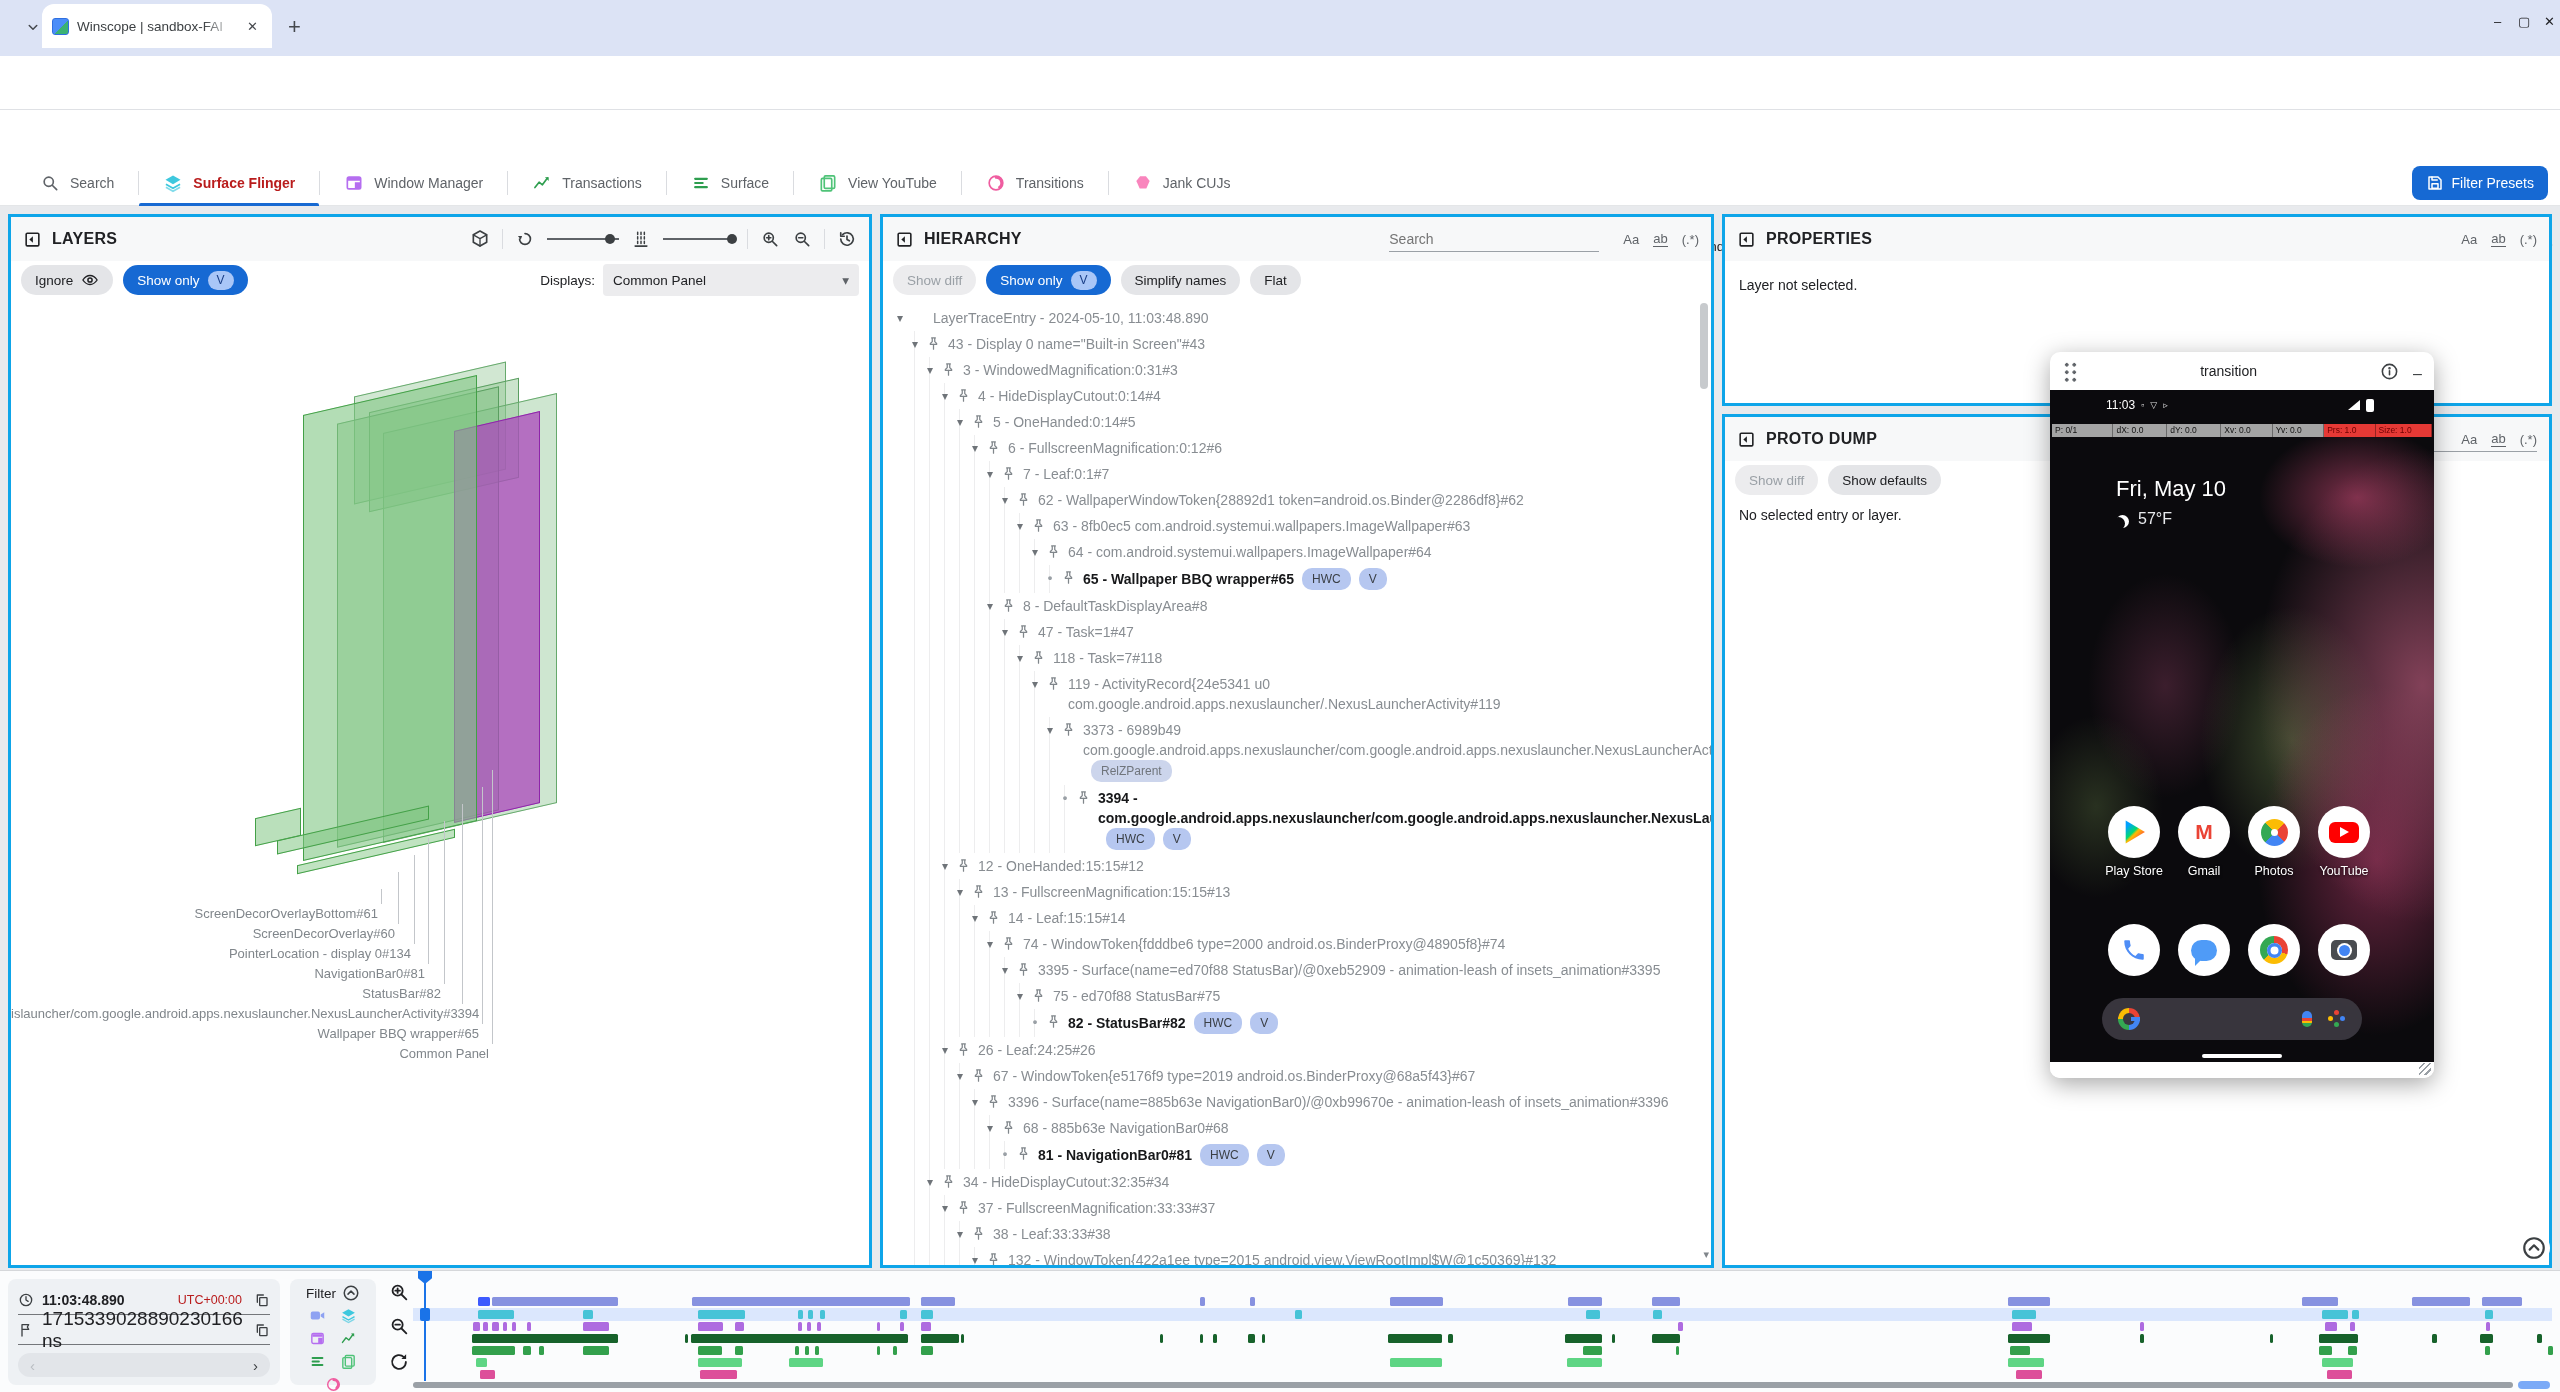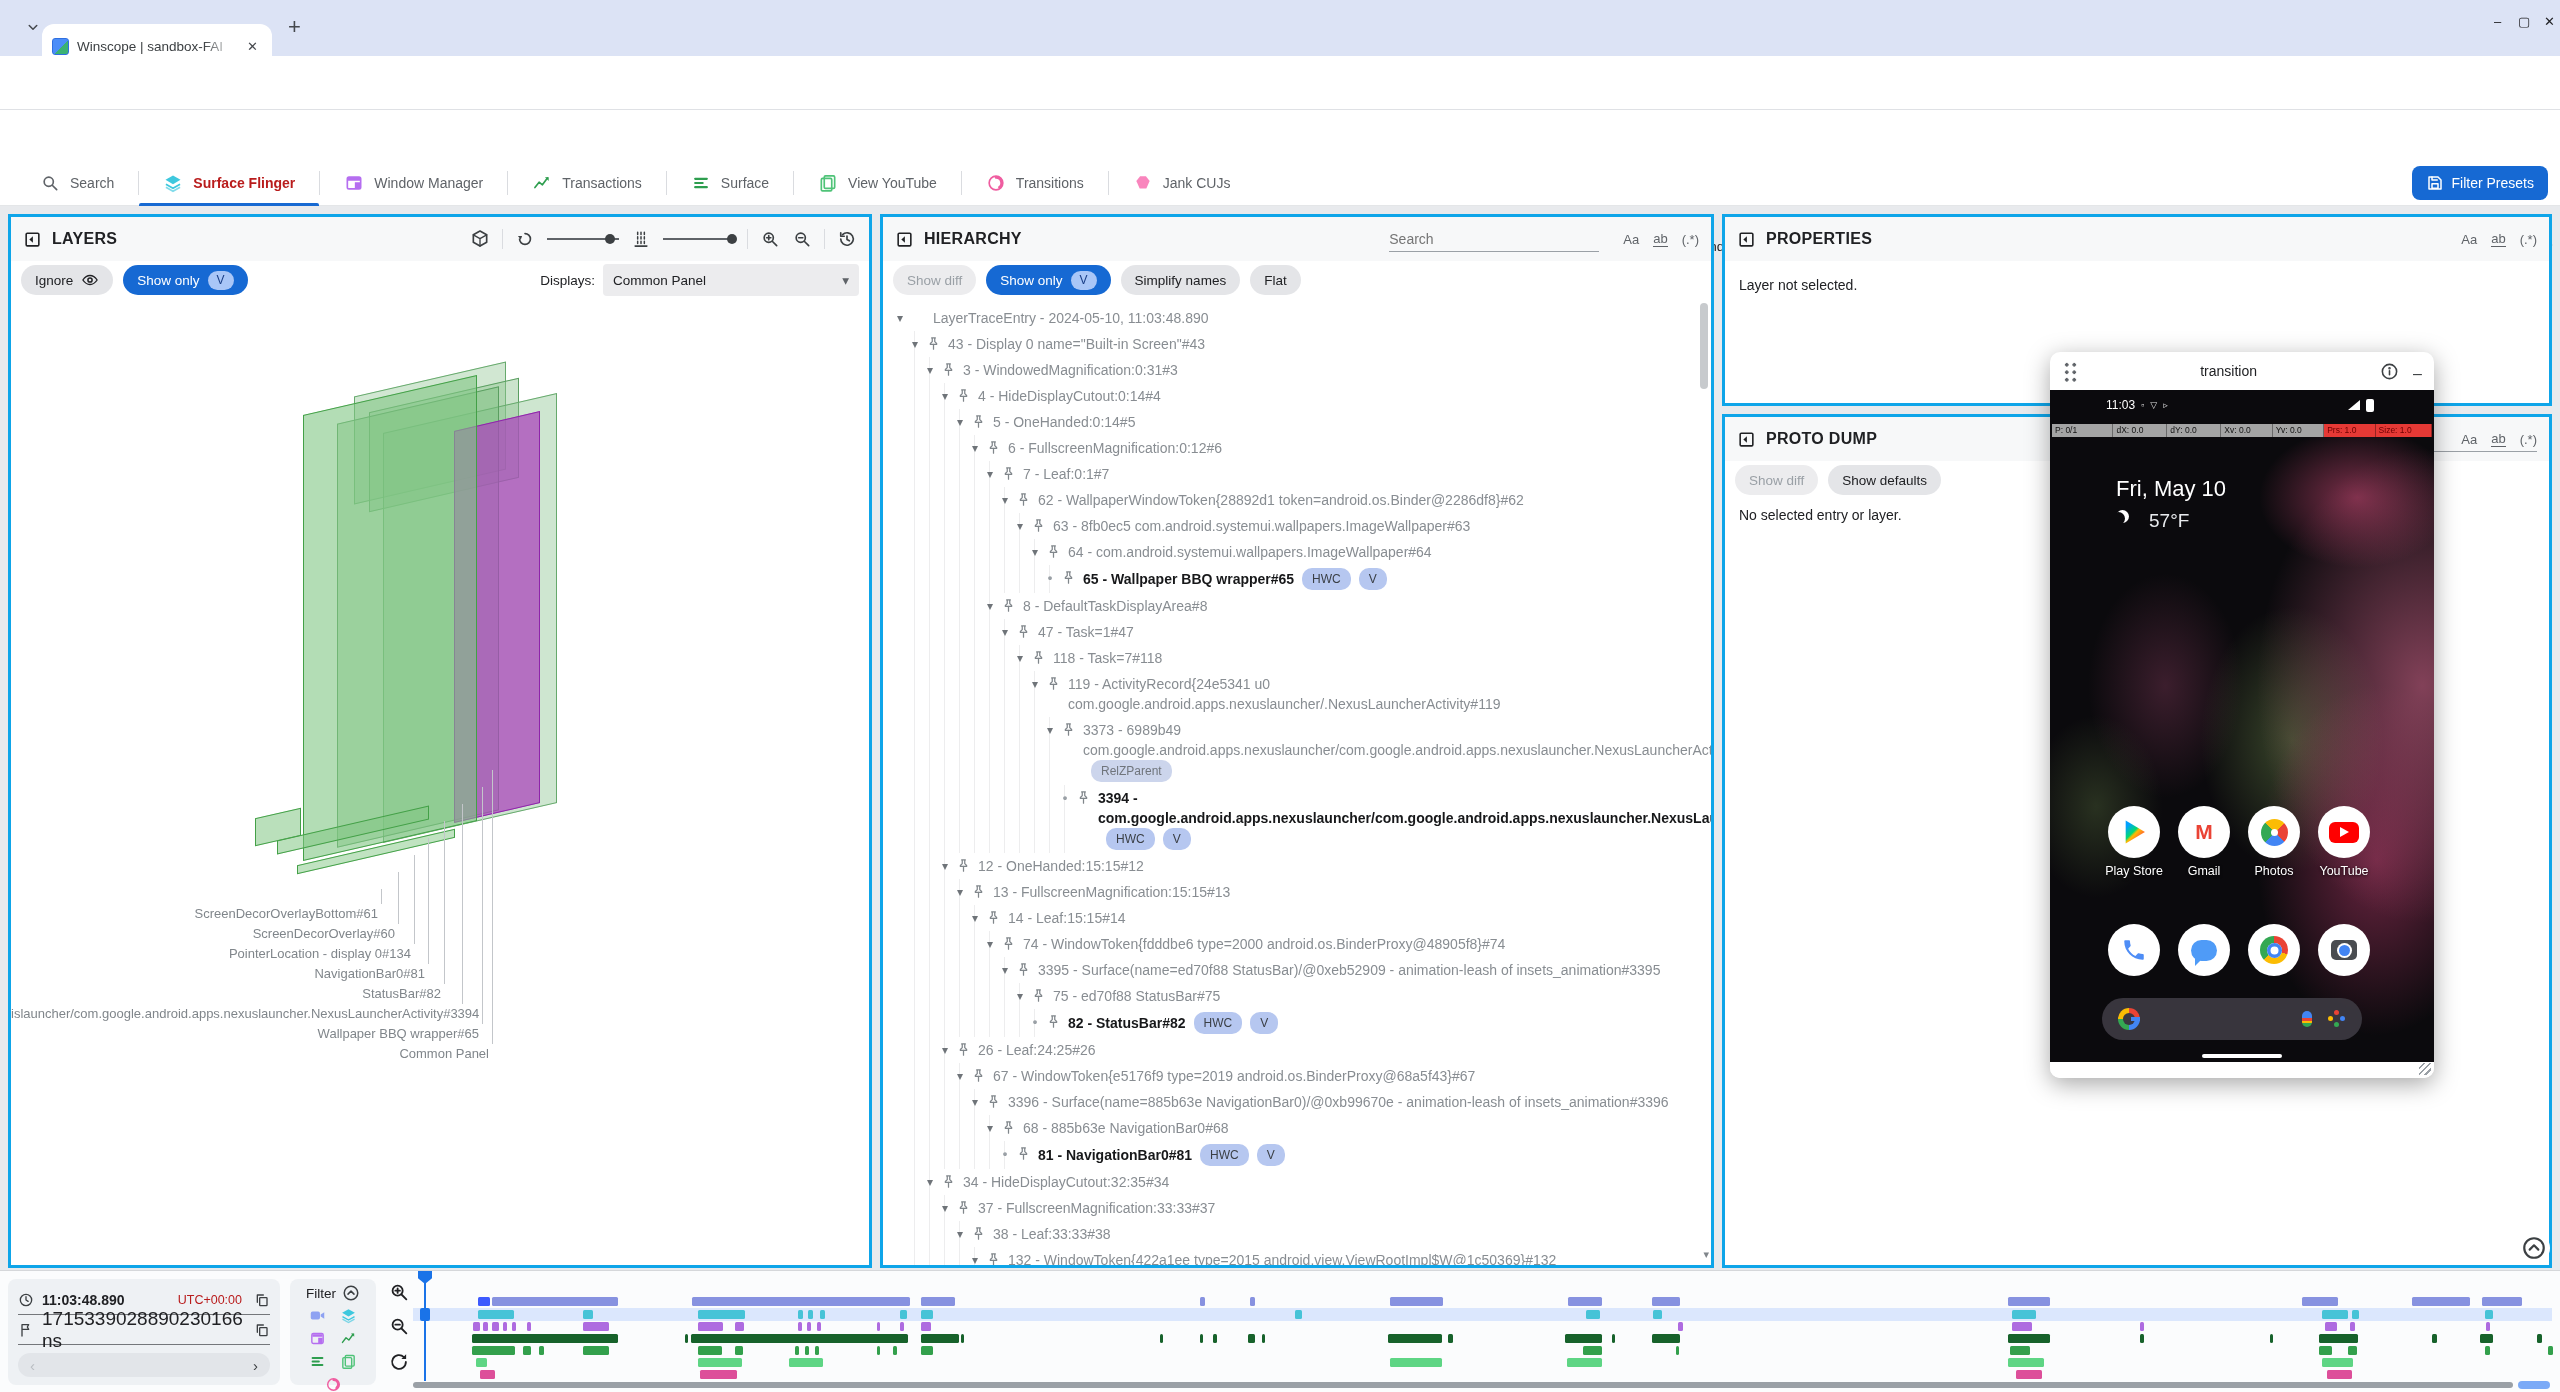--- a/index.html
+++ b/index.html
@@ -4,21 +4,21 @@
 <style>
   *{margin:0;padding:0;box-sizing:border-box}
   html,body{width:2560px;height:1392px;overflow:hidden}
   body{font-family:"Liberation Sans",sans-serif;background:#e8eaed;position:relative;color:#202124}
   .ic svg{width:100%;height:100%;display:block}
   .ic{display:inline-block;line-height:0}
 
   
   #tabstrip{position:absolute;left:0;top:0;width:2560px;height:56px;background:#dce3f5}
   #tab-chev{position:absolute;left:24px;top:18px;width:18px;height:18px;color:#45484d}
-  .tab{position:absolute;left:42px;top:24px;width:230px;height:44px;background:#fff;border-radius:12px 12px 0 0;display:flex;align-items:center;padding:0 10px;gap:8px}
+  .tab{position:absolute;left:42px;top:4px;width:230px;height:44px;background:#fff;border-radius:12px 12px 0 0;display:flex;align-items:center;padding:0 10px;gap:8px}
   .favicon{width:17px;height:17px;border-radius:3px;background:linear-gradient(135deg,#4b8df8 55%,#3bb273 55%);border:1px solid #2f6fe0;flex:0 0 auto}
   .tab-title{font-size:13.5px;color:#3c4043;white-space:nowrap;overflow:hidden;flex:1;-webkit-mask-image:linear-gradient(90deg,#000 80%,transparent)}
   .tab-close{font-size:13px;color:#45484d;padding:0 4px}
   #newtab{position:absolute;left:288px;top:14px;font-size:22px;color:#45484d}
   .winctl{position:absolute;top:14px;font-size:13px;color:#202124}
   #toolbar{position:absolute;left:0;top:56px;width:2560px;height:54px;background:#fff;border-bottom:1px solid #dfe1e5}
   .tb-ic{position:absolute;color:#5f6368}
   #urlpill{position:absolute;left:176px;top:63px;width:2092px;height:40px;background:#f1f3f4;border-radius:20px;display:flex;align-items:center;padding:0 16px;gap:12px}
   #url-text{font-size:14.5px;color:#202124;white-space:nowrap;overflow:hidden}
   .ext-green{width:22px;height:22px;border-radius:50%;background:#2c9e4b;color:#fff;font-size:12px;display:flex;align-items:center;justify-content:center}
@@ -142,21 +142,21 @@
       #0b0a0d}
   #pstatus{position:absolute;left:0;top:6px;right:0;height:18px;display:flex;align-items:center;padding:0 60px 0 56px;color:#fff;font-size:12px;gap:6px}
   .pst-mini{font-size:9px;opacity:.85}
   #pwifi{margin-left:auto;width:12px;height:10px;background:#fff;clip-path:polygon(0 100%,100% 0,100% 100%)}
   #pbatt{width:8px;height:13px;background:#fff;border-radius:2px}
   #pstrip{position:absolute;left:2px;top:34px;right:2px;height:13px;display:flex}
   .pseg{font-size:8.5px;line-height:13px;padding-left:3px;white-space:nowrap;overflow:hidden;border-right:1px solid rgba(0,0,0,.35)}
   .pseg.gray{background:#a4a4a4;color:#111}
   .pseg.red{background:#e53935;color:#6d0000}
   #pdate{position:absolute;left:66px;top:86px;font-size:22px;color:#fff;font-weight:400}
-  #ptemp{position:absolute;left:66px;top:120px;display:flex;align-items:flex-start;gap:20px;color:#e8eaed;font-size:19px}
+  #ptemp{position:absolute;left:66px;top:120px;display:flex;align-items:flex-end;gap:9px;color:#e8eaed;font-size:16px}
   #moon{width:13px;height:13px;border-radius:50%;box-shadow:inset -4px 2px 0 0 #fff}
   #apps-row,#dock-row{position:absolute;left:58px;display:flex;gap:18px}
   #apps-row{top:416px}
   #dock-row{top:534px}
   .app{width:52px;display:flex;flex-direction:column;align-items:center}
   .app-c{width:52px;height:52px;border-radius:50%;background:#fff;display:flex;align-items:center;justify-content:center;position:relative}
   .app-l{margin-top:6px;font-size:12.5px;color:#fff;text-shadow:0 1px 3px rgba(0,0,0,.9);white-space:nowrap}
   .i-play{width:26px;height:26px;background:linear-gradient(135deg,#00a0ff 25%,#00d972 48%,#ffbc00 55%,#ff4641 78%);clip-path:polygon(18% 6%,92% 50%,18% 94%)}
   .i-gmail{font-size:21px;font-weight:700;color:#ea4335}
   .i-photos{width:27px;height:27px;border-radius:50%;background:conic-gradient(from 45deg,#ea4335 0 25%,#4285f4 0 50%,#34a853 0 75%,#fbbc04 0)}

